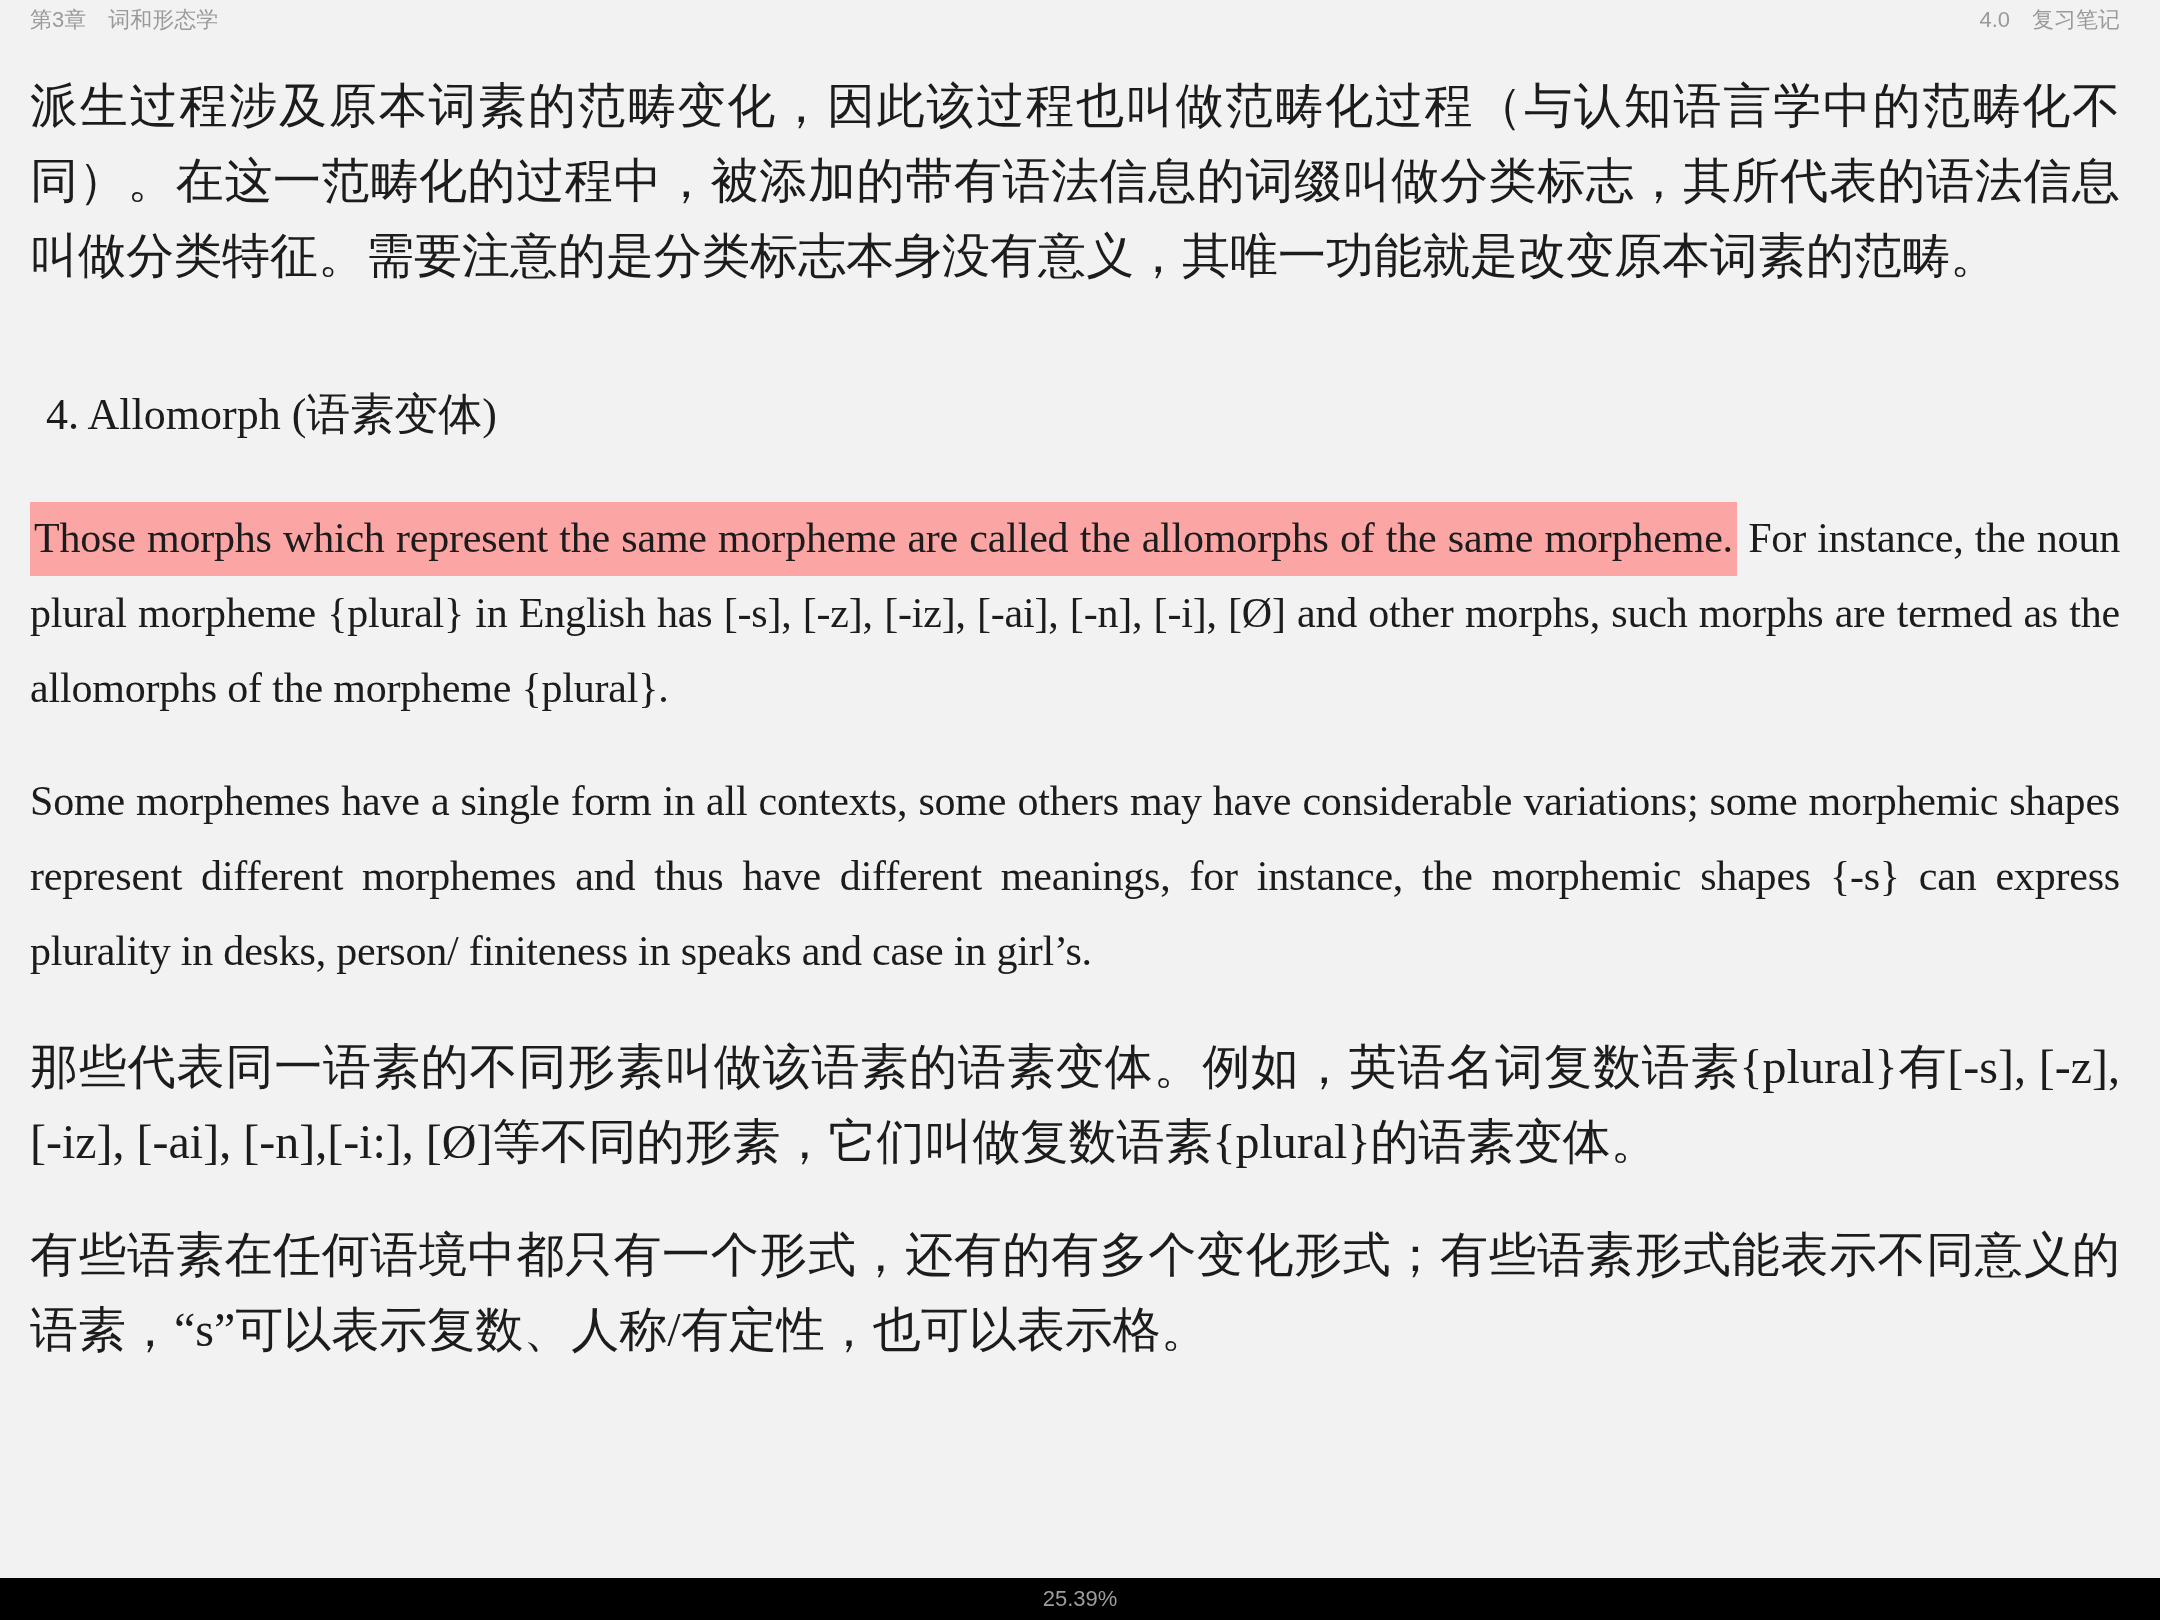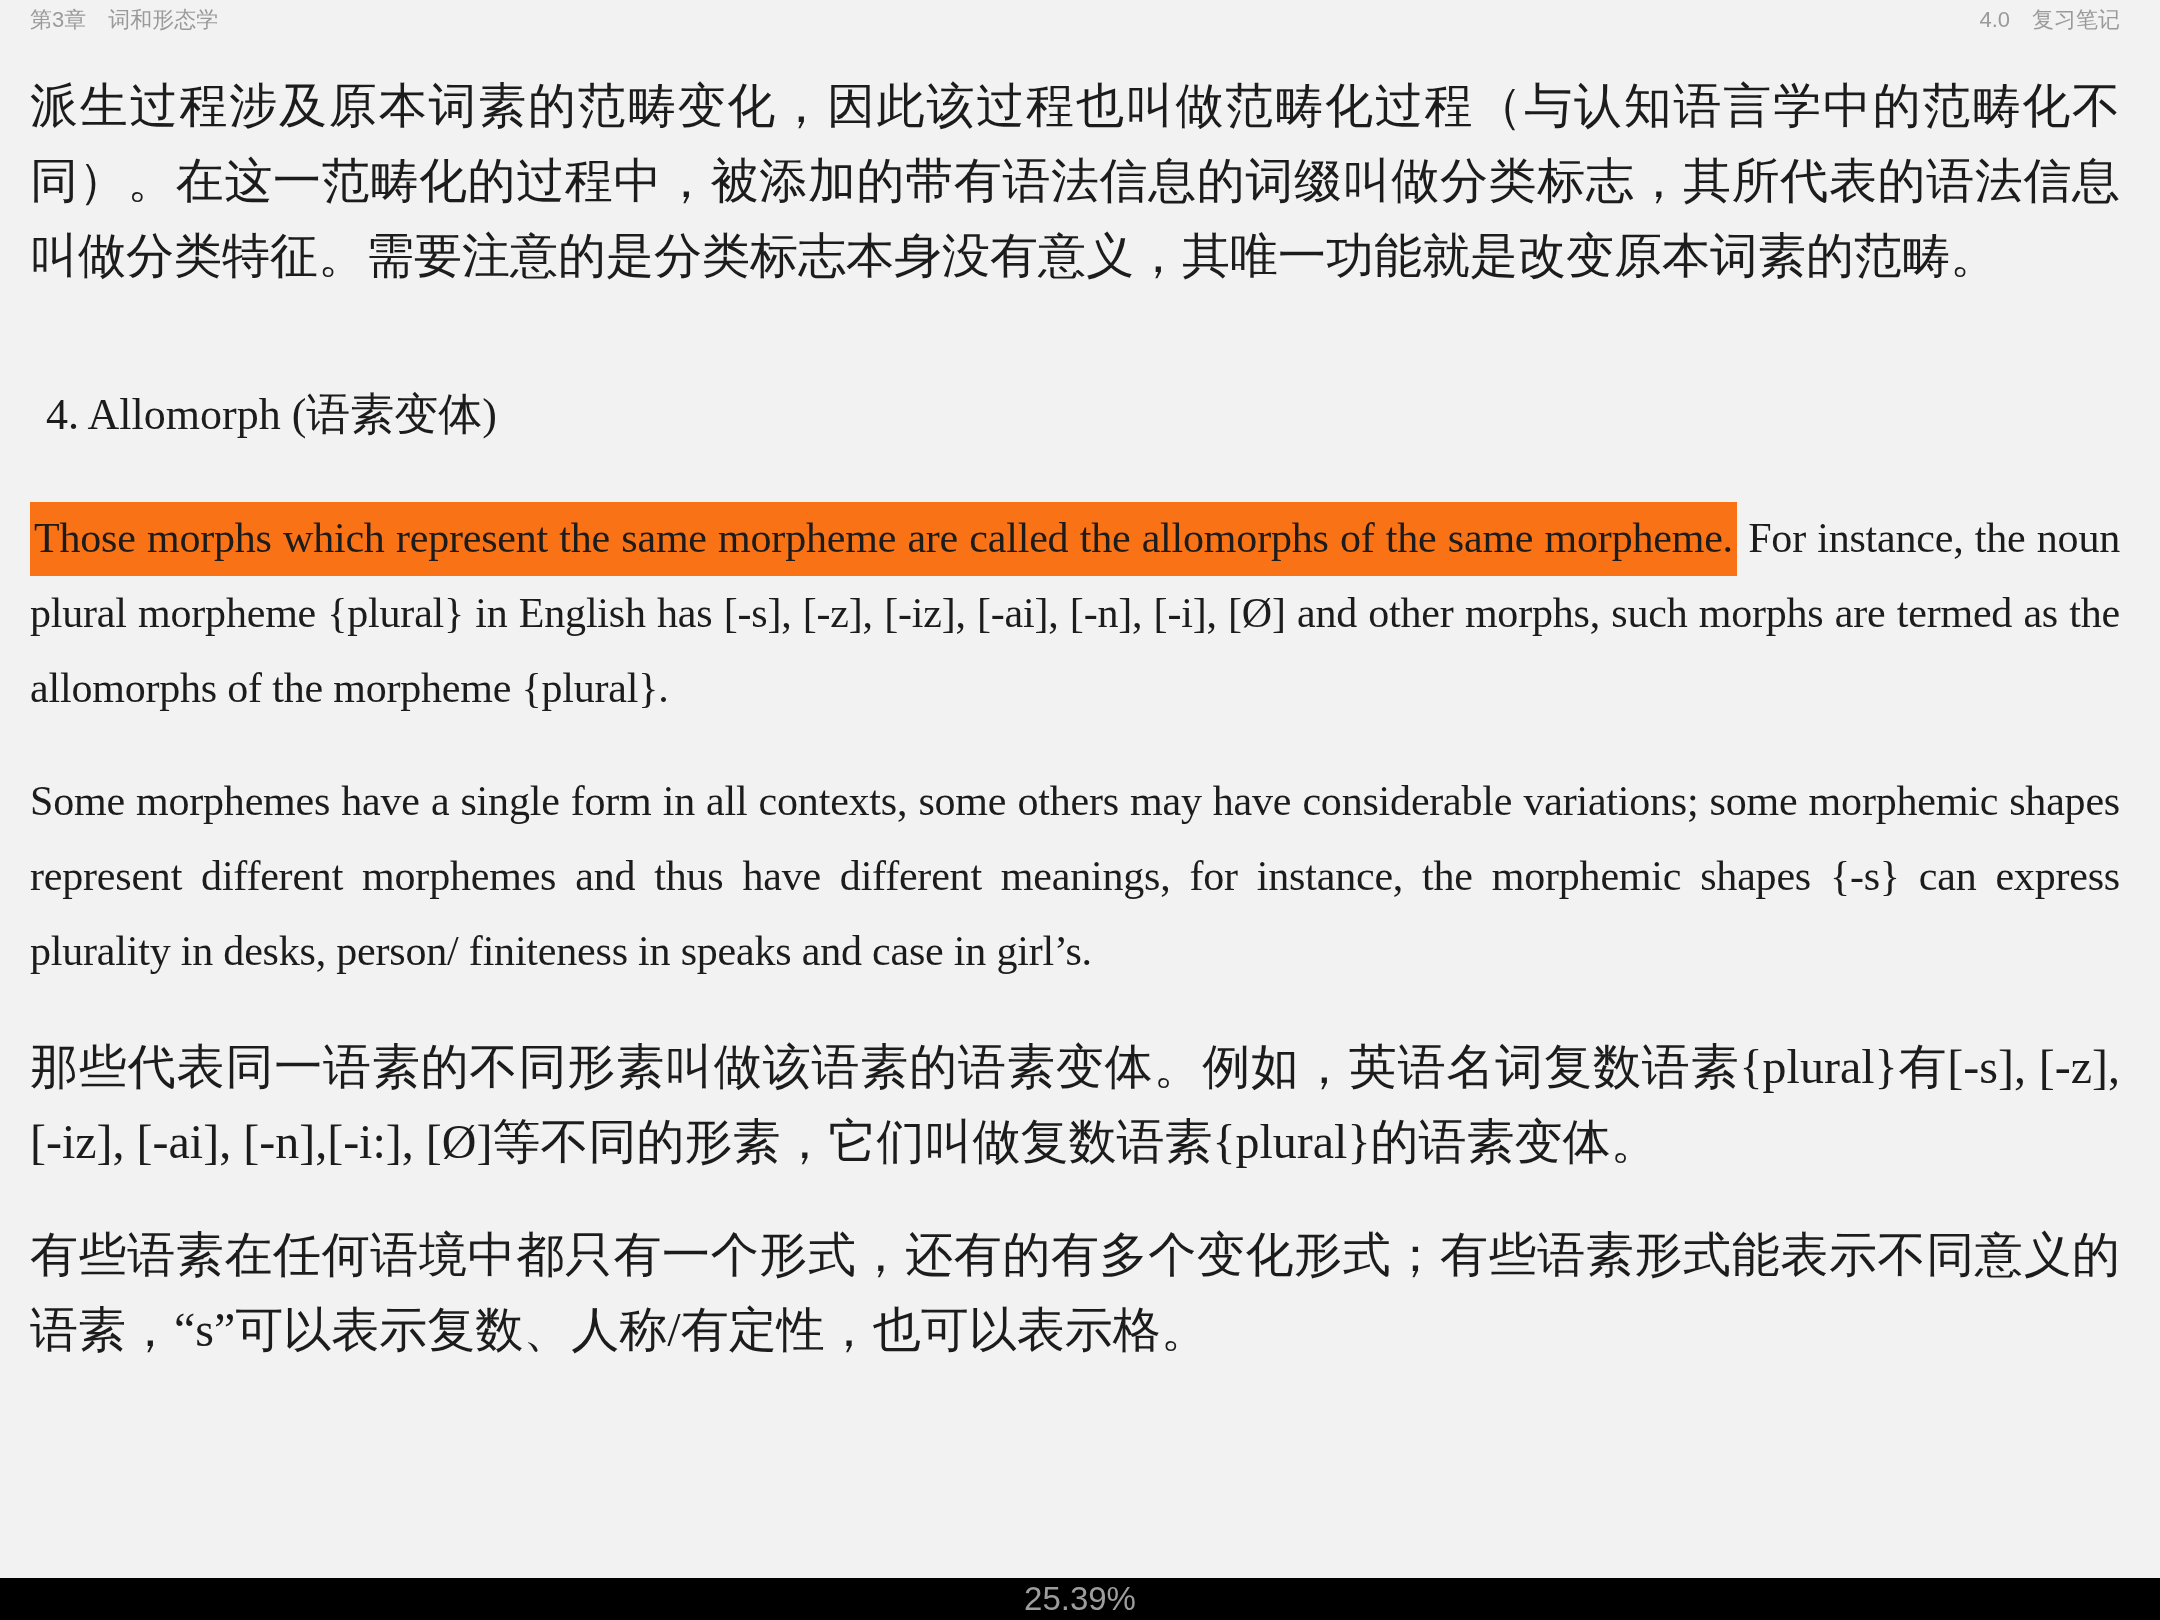--- a/index.html
+++ b/index.html
@@ -46,38 +46,38 @@
     line-height: 60px;
     font-weight: 400;
     margin-top: 92px;
     margin-bottom: 56px;
     margin-left: 16px;
   }
   .para-en-1 { margin-bottom: 38px; }
   .para-en-2 { margin-bottom: 40px; }
   .para-zh-2 { margin-bottom: 38px; }
   .highlight {
-    background: #f97316;
+    background: #fca5a5;
     padding: 13px 4px 15px 4px;
     -webkit-box-decoration-break: clone;
     box-decoration-break: clone;
   }
   .footer-bar {
     position: absolute;
     left: 0; bottom: 0;
     width: 100%;
     height: 42px;
     background: #000000;
     display: flex;
     align-items: center;
     justify-content: center;
   }
   .footer-progress {
     font-family: "Liberation Sans", sans-serif;
-    font-size: 33px;
+    font-size: 22px;
     color: #9d9d9d;
   }
 </style>
 </head>
 <body>
 
 <div class="page">
 
   <div class="page-header">
     <span>第3章　词和形态学</span>

